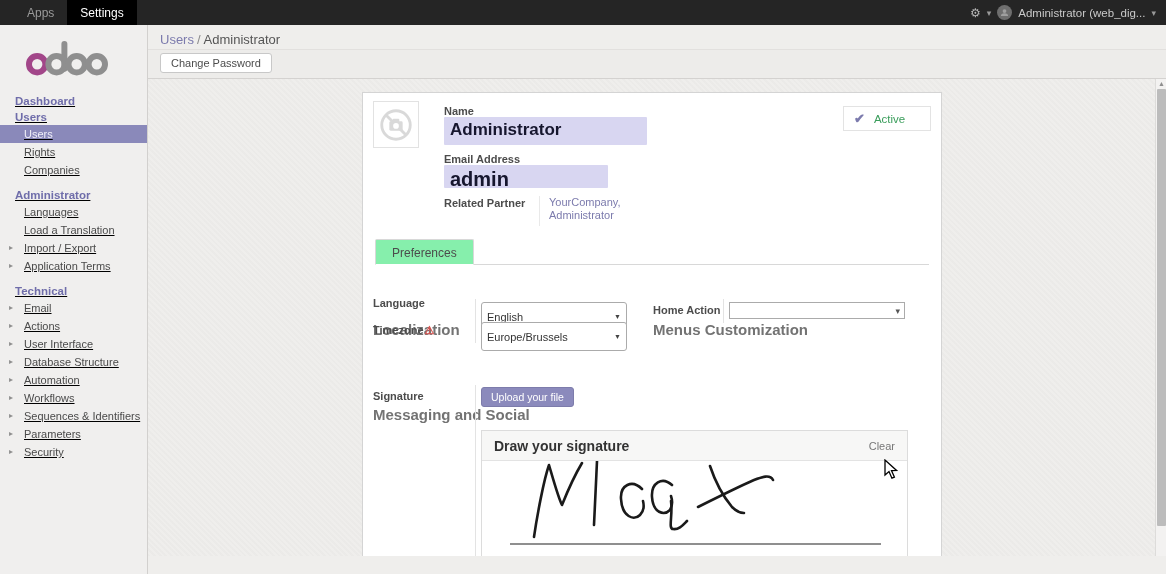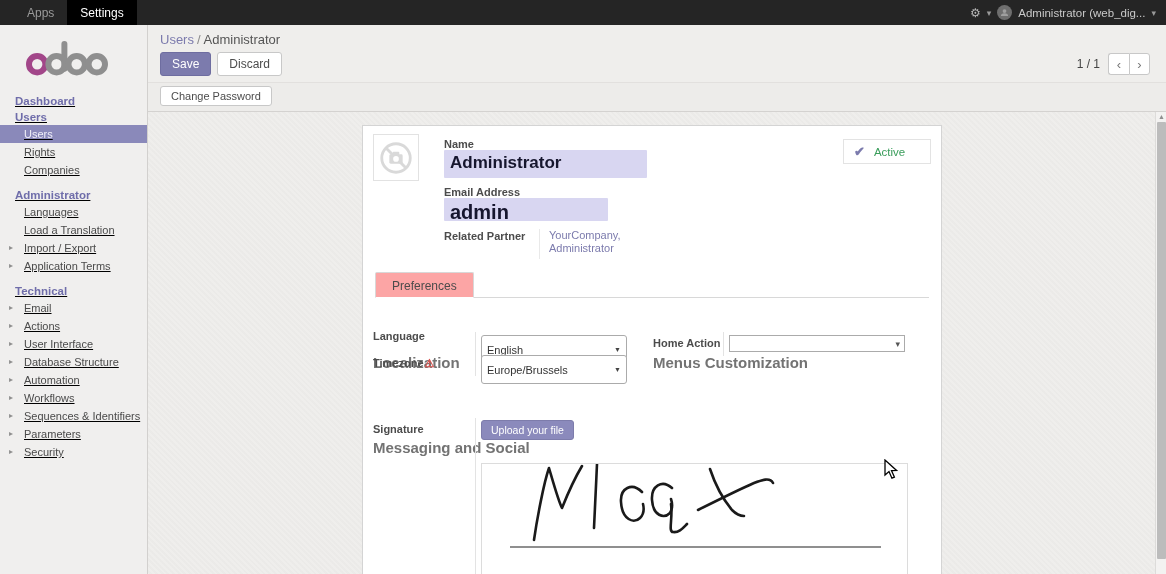--- a/index.html
+++ b/index.html
@@ -63,21 +63,21 @@
   .active-box { left:480px; top:13px; width:88px; height:25px; border:1px solid #e3e3e3; background:#fff;
     display:flex; align-items:center; gap:9px; padding-left:10px; }
   .check { color:#7c7bad; font-size:13px; font-weight:bold; }
   .active-lbl { font-size:11.5px; color:#3a9d5b; }
   .partner-link { color:#7c7bad; font-size:11px; line-height:13px; cursor:pointer; }
   .psep { border-left:1px solid #e9e9e9; padding-left:9px; }
 
   .tabs { left:12px; right:12px; top:146px; height:26px; border-bottom:1px solid #d8d8d8; display:flex; }
   .tab { font-size:12px; padding:6px 16px 5px; cursor:pointer; }
   .tab.inactive { color:#8a89b9; }
-  .tab.active { background:#fca5a5; border:1px solid #d8d8d8; border-bottom:1px solid #fff;
+  .tab.active { background:#86efac; border:1px solid #d8d8d8; border-bottom:1px solid #fff;
     margin-bottom:-1px; color:#4c4c4c; border-radius:2px 2px 0 0; }
 
   .sec-title { font-size:15px; font-weight:bold; color:#737373;margin-top:40px; }
   .vline { border-left:1px solid #e3e3e3; width:0; }
   .selbox { background:#fff; border:1px solid #ababab; border-radius:3px; height:29px;
     font-size:11px; color:#333; display:flex; align-items:center; padding:0 5px; cursor:pointer; }
   .selbox .scaret { margin-left:auto; font-size:7px; color:#444; }
   .combobox { background:#fff; border:1px solid #ababab; height:17px; font-size:11px;
     display:flex; align-items:center; padding:0 4px; cursor:pointer; }
   .combobox .scaret { margin-left:auto; font-size:9px; color:#555; }
@@ -159,35 +159,20 @@
     <div class="side-item"><span class="arr">▸</span><span>Parameters</span></div>
     <div class="side-item"><span class="arr">▸</span><span>Security</span></div>
   </div>
 
   <div class="main">
 
     <div class="crumb-row">
       <span class="crumb-link">Users</span><span class="crumb-sep">/</span><span class="crumb-cur">Administrator</span>
     </div>
 
-    <div class="btn-row">
-      <button class="btn primary">Save</button>
-      <button class="btn">Discard</button>
-      <div class="pager">
-        <span class="pager-text">1 / 1</span>
-        <span class="pager-btns">
-          <span class="pager-btn">
-              <span>‹</span>
-            </span>
-          <span class="pager-btn">
-              <span>›</span>
-            </span>
-        </span>
-      </div>
-    </div>
 
     <div class="cp-lower">
       <button class="btn small">Change Password</button>
     </div>
 
     <div class="content">
 
       <div class="sheet">
 
         <div class="abs avatar-box">
@@ -240,20 +225,24 @@
           <span></span>
           <span class="scaret">▾</span>
         </div>
 
         <div class="abs sec-title" style="left:10px; top:273px;">Messaging and Social</div>
         <div class="abs vline" style="left:112px; top:292px; height:330px;"></div>
         <div class="abs flabel" style="left:10px; top:297px;">Signature</div>
         <button class="abs upload-btn" style="left:118px; top:294px;">Upload your file</button>
 
         <div class="abs sig-panel">
+          <div class="sig-head">
+            <span class="sig-title">Draw your signature</span>
+            <span class="sig-clear">Clear</span>
+          </div>
           <div class="sig-body">
             <svg width="425" height="240" viewBox="0 0 425 240">
               <g fill="none" stroke="#1a1a1a" stroke-width="2.6" stroke-linecap="round" stroke-linejoin="round">
                 <path d="M52,76 C55,55 62,18 67,4 C70,14 76,36 80,44 C84,34 94,12 100,2"></path>
                 <path d="M115,0 C114,22 113,45 112,64"></path>
                 <path d="M160,28 C150,18 138,24 139,38 C140,56 152,60 158,54 C162,50 162,44 161,40"></path>
                 <path d="M190,24 C180,15 169,22 170,36 C171,52 182,55 188,49 C191,44 190,38 189,35"></path>
                 <path d="M189,40 C191,54 186,68 191,68 C197,69 201,64 205,60"></path>
                 <path d="M228,5 C233,20 240,34 250,46 C254,50 258,52 262,52"></path>
                 <path d="M216,46 C236,36 256,26 272,19 C280,16 288,13 291,19"></path>

